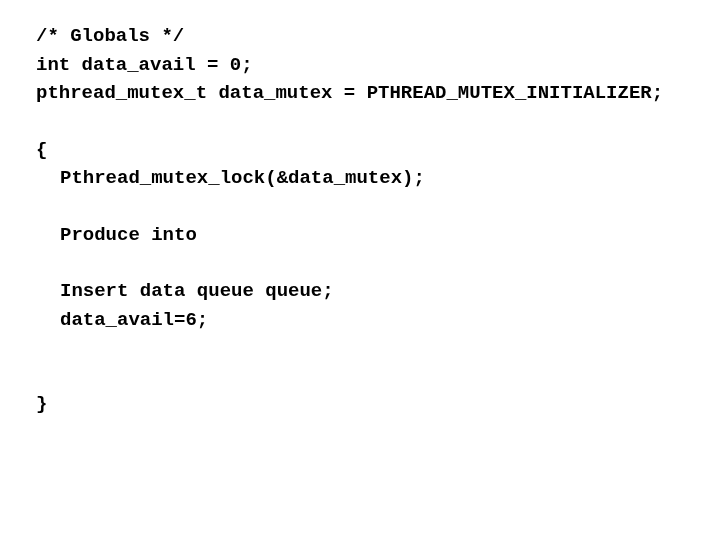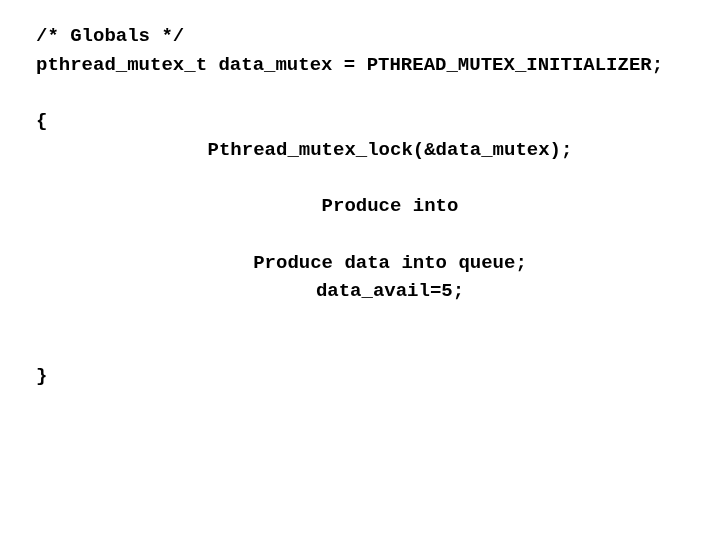--- a/index.html
+++ b/index.html
@@ -15,39 +15,39 @@
   }
   .page {
     padding: 22px 0 0 36px;
     line-height: 1.5;
   }
   .line {
     white-space: pre;
   }
   .indent {
     padding-left: 24px;
-    text-align: center;
   }
   .blank {
     height: 28px;
   }
   .bold {
     font-weight: 900;
   }
 </style>
 </head>
 <body>
 
 <div class="page">
   <div class="line">/* Globals */</div>
+  <div class="line">int data_avail = 0;</div>
   <div class="line">pthread_mutex_t data_mutex = PTHREAD_MUTEX_INITIALIZER;</div>
   <div class="blank"></div>
   <div class="line">{</div>
   <div class="line indent">Pthread_mutex_lock(&amp;data_mutex);</div>
   <div class="blank"></div>
   <div class="line indent">Produce into</div>
   <div class="blank"></div>
-  <div class="line indent">Produce data into queue;</div>
-  <div class="line indent">data_avail=5;</div>
+  <div class="line indent">Insert data queue queue;</div>
+  <div class="line indent">data_avail=6;</div>
   <div class="blank"></div>
   <div class="blank"></div>
   <div class="line">}</div>
 </div>
 
 </body></html>

